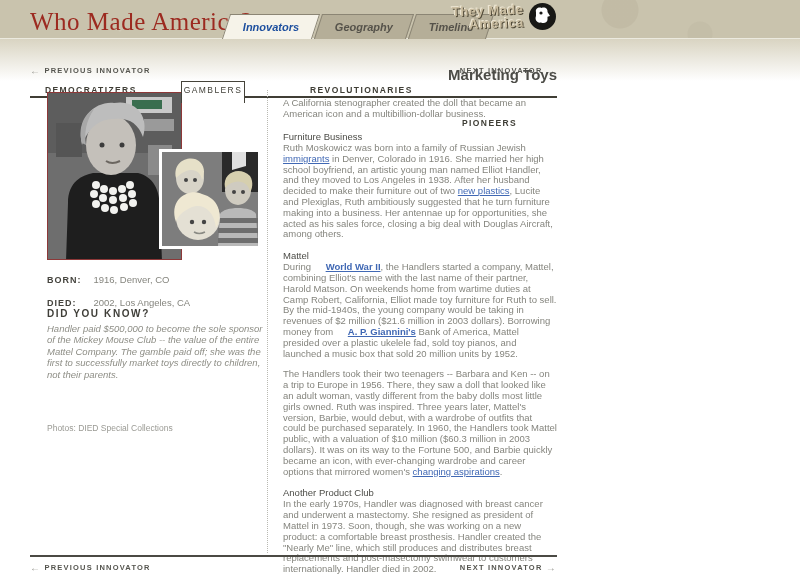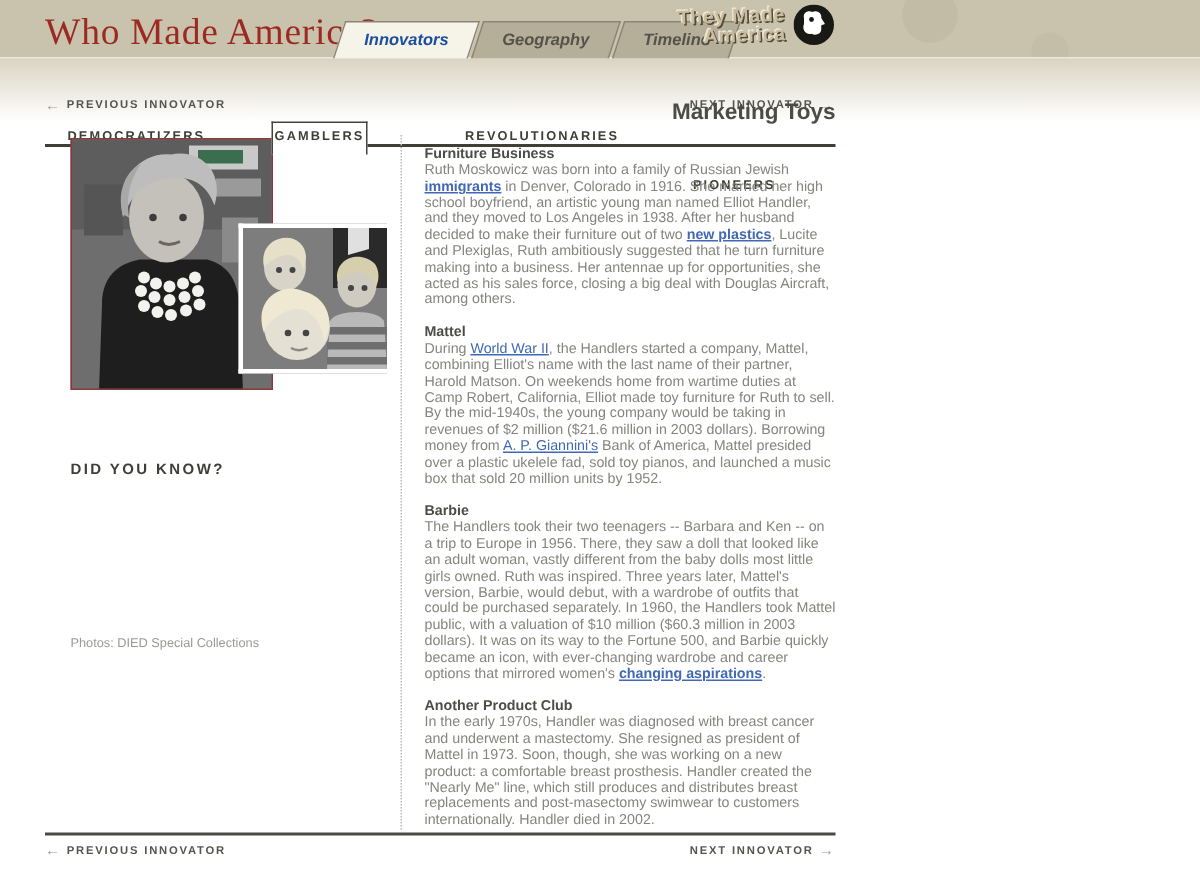--- a/index.html
+++ b/index.html
@@ -24,21 +24,21 @@
   .logo-text{text-align:right;font-weight:bold;font-size:13px;line-height:13px;letter-spacing:.5px;
     color:#c8bb9e;text-shadow:1px 1px 0 #514a38,-1px -1px 0 #ece5d2;transform:rotate(-2deg);margin-right:5px;}
   .pbs{width:27px;height:27px;}
 
   
   .band{position:absolute;left:0;top:39px;width:800px;height:42px;background:linear-gradient(#d9d4c2,#ffffff);}
   .cat-rule{position:absolute;left:30px;top:57px;width:527px;height:2px;background:#403e35;}
   .cat{position:absolute;top:46px;font-size:8.5px;font-weight:bold;letter-spacing:1.4px;color:#3f3e36;cursor:pointer;}
   .cat-tab{position:absolute;left:181px;top:42px;width:62px;height:21px;background:#ffffff;
     border:1px solid #45433a;border-bottom:none;z-index:2;text-align:center;}
-  .cat-tab .cat-in{font-size:8.5px;font-weight:bold;letter-spacing:1.4px;color:#3f3e36;line-height:17px;}
+  .cat-tab .cat-in{font-size:8.5px;font-weight:normal;letter-spacing:1.4px;color:#3f3e36;line-height:17px;}
 
   
   .pager{position:absolute;left:30px;width:527px;height:12px;font-size:7.5px;font-weight:bold;letter-spacing:1.2px;color:#55554f;}
   .pager.top{top:65px;}
   .pager .prev{position:absolute;left:0;top:0;cursor:pointer;}
   .pager .next{position:absolute;right:0;top:0;cursor:pointer;}
   .arrow{color:#9a9a94;font-weight:normal;font-size:10px;vertical-align:-1px;}
   .footer-rule{position:absolute;left:30px;top:555px;width:527px;height:2px;background:#4b4a44;}
   .pager.bottom{top:562px;}
 
@@ -54,24 +54,24 @@
   .dyk-text{position:absolute;left:47px;top:323px;width:218px;font-size:9.5px;line-height:11.4px;font-style:italic;color:#8e8e86;}
   .credit{position:absolute;left:47px;top:423px;font-size:8.5px;color:#9a9a94;}
   .divider{position:absolute;left:267px;top:90px;height:463px;border-left:1px dotted #b9b9b2;}
 
   
   .article{position:absolute;left:283px;top:66px;width:274px;}
   .a-title{font-size:19px;font-weight:normal;letter-spacing:.3px;color:#3b3b36;margin:0 0 8px 0;}
   .a-sub{font-size:15px;font-weight:bold;color:#4c4c47;margin:0 0 14px 0;text-align:right;}
   .a-intro{font-size:9.5px;line-height:11px;color:#85857e;margin:0 0 12px 0;}
   .section{margin-bottom:10px;}
-  .section h3{font-size:9.5px;font-weight:bold;color:#4c4c47;margin:0 0 1px 0;}
+  .section h3{font-size:9.5px;font-weight:normal;color:#4c4c47;margin:0 0 1px 0;}
   .section p{font-size:9.5px;line-height:10.8px;color:#85857e;margin:0;}
-  a.lnk{color:#4068b4;text-decoration:underline;cursor:pointer;font-weight:bold;}
-  a.lnk.b{font-weight:normal;}
+  a.lnk{color:#4068b4;text-decoration:underline;cursor:pointer;}
+  a.lnk.b{font-weight:bold;margin-left:12px;}
 </style>
 </head>
 <body>
 
 <div class="page">
 
   <div class="header">
     <div class="texture"></div>
     <div class="site-title">Who Made America?</div>
     <div class="tabs" id="tabs">
@@ -166,39 +166,50 @@
       <rect x="56" y="76" width="40" height="5" fill="#6e6e6e"></rect>
       <rect x="56" y="86" width="40" height="5" fill="#6e6e6e"></rect>
       <ellipse cx="36" cy="66" rx="22" ry="22" fill="#e4e0d4"></ellipse>
       <path d="M14,70 C6,46 28,36 40,42 C56,46 62,62 54,76 C52,58 40,50 28,56 C20,60 16,64 14,70 Z" fill="#efe8d2"></path>
       <circle cx="30" cy="70" r="2.2" fill="#444"></circle>
         <circle cx="42" cy="70" r="2.2" fill="#444"></circle>
       <path d="M32,80 Q37,83 43,80" stroke="#8a8a84" stroke-width="1.5" fill="none"></path>
     </svg>
   </div>
 
+  <div class="vitals">
+    <div class="vrow">
+      <span class="vlabel">BORN:</span>
+      <span class="vvalue">1916, Denver, CO</span>
+    </div>
+    <div class="vrow">
+      <span class="vlabel">DIED:</span>
+      <span class="vvalue">2002, Los Angeles, CA</span>
+    </div>
+  </div>
 
   <div class="dyk-title">DID YOU KNOW?</div>
+  <div class="dyk-text">Handler paid $500,000 to become the sole sponsor of the Mickey Mouse Club -- the value of the entire Mattel Company. The gamble paid off; she was the first to successfully market toys directly to children, not their parents.</div>
   <div class="credit">Photos: DIED Special Collections</div>
 
   <div class="divider"></div>
 
   <div class="article">
     <div class="a-sub">Marketing Toys</div>
+    <p class="a-intro">A California stenographer created the doll that became an American icon and a multibillion-dollar business.</p>
     <div id="sections">
         <div class="section">
           <h3>Furniture Business</h3>
           <p>Ruth Moskowicz was born into a family of Russian Jewish <a class="lnk">immigrants</a> in Denver, Colorado in 1916. She married her high school boyfriend, an artistic young man named Elliot Handler, and they moved to Los Angeles in 1938. After her husband decided to make their furniture out of two <a class="lnk">new plastics</a>, Lucite and Plexiglas, Ruth ambitiously suggested that he turn furniture making into a business. Her antennae up for opportunities, she acted as his sales force, closing a big deal with Douglas Aircraft, among others.</p>
         </div>
         <div class="section">
           <h3>Mattel</h3>
           <p>During <a class="lnk b">World War II</a>, the Handlers started a company, Mattel, combining Elliot's name with the last name of their partner, Harold Matson. On weekends home from wartime duties at Camp Robert, California, Elliot made toy furniture for Ruth to sell. By the mid-1940s, the young company would be taking in revenues of $2 million ($21.6 million in 2003 dollars). Borrowing money from <a class="lnk b">A. P. Giannini's</a> Bank of America, Mattel presided over a plastic ukelele fad, sold toy pianos, and launched a music box that sold 20 million units by 1952.</p>
         </div>
         <div class="section">
-          <h3>Barbie</h3>
           <p>The Handlers took their two teenagers -- Barbara and Ken -- on a trip to Europe in 1956. There, they saw a doll that looked like an adult woman, vastly different from the baby dolls most little girls owned. Ruth was inspired. Three years later, Mattel's version, Barbie, would debut, with a wardrobe of outfits that could be purchased separately. In 1960, the Handlers took Mattel public, with a valuation of $10 million ($60.3 million in 2003 dollars). It was on its way to the Fortune 500, and Barbie quickly became an icon, with ever-changing wardrobe and career options that mirrored women's <a class="lnk">changing aspirations</a>.</p>
         </div>
         <div class="section">
           <h3>Another Product Club</h3>
           <p>In the early 1970s, Handler was diagnosed with breast cancer and underwent a mastectomy. She resigned as president of Mattel in 1973. Soon, though, she was working on a new product: a comfortable breast prosthesis. Handler created the "Nearly Me" line, which still produces and distributes breast replacements and post-masectomy swimwear to customers internationally. Handler died in 2002.</p>
         </div>
       </div>
   </div>
 
   <div class="footer-rule"></div>

